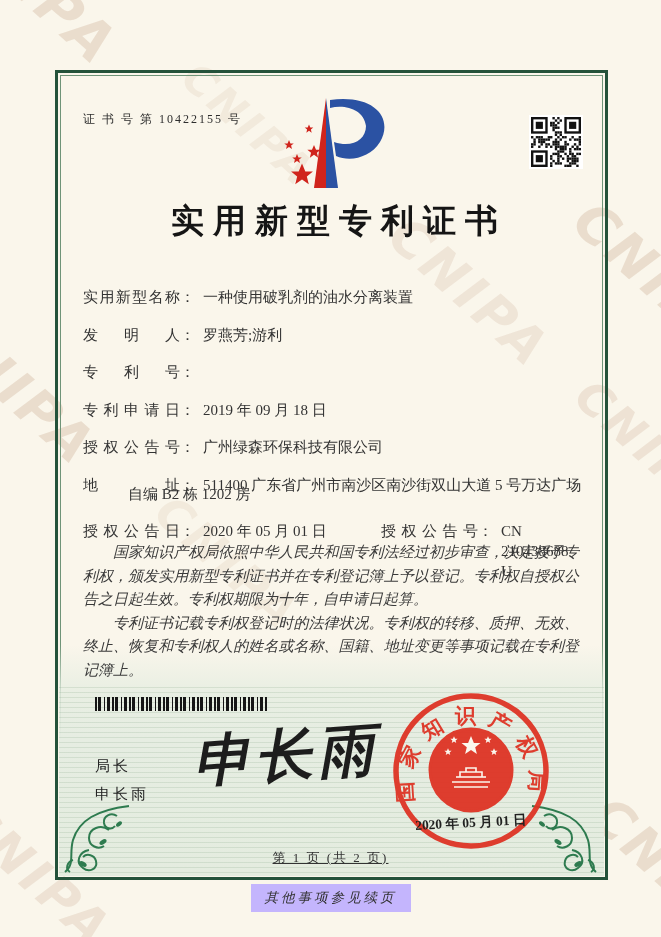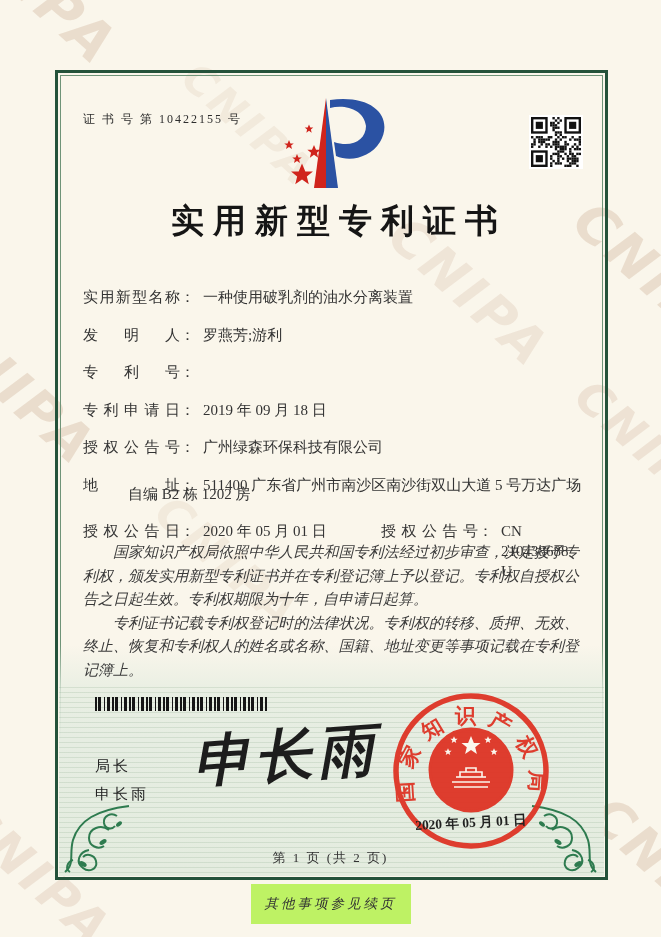--- a/index.html
+++ b/index.html
@@ -52,23 +52,23 @@
   
   .barcode{position:absolute;left:95px;top:697px;width:172px;height:14px;
      background:repeating-linear-gradient(90deg,#161616 0 2px,transparent 2px 3px,
        #161616 3px 6px,transparent 6px 9px,#161616 9px 10px,transparent 10px 12px,
        #161616 12px 15px,transparent 15px 17px);}
   .director{position:absolute;left:95px;top:752px;font-size:15px;color:#232323;
       font-family:"Liberation Sans","DejaVu Sans",sans-serif;letter-spacing:3px;line-height:28px;}
   .signature{position:absolute;left:193px;top:718px;font-size:57px;font-weight:bold;
       font-style:italic;letter-spacing:5px;color:#1d1d1d;transform:rotate(-4deg);}
   .seal{position:absolute;left:390px;top:690px;opacity:.95;}
-  .page-info{position:absolute;left:0;right:0;top:849px;text-align:center;font-size:13px;color:#333;letter-spacing:2px;}
+  .page-info{position:absolute;left:0;right:0;top:849px;text-align:center;font-size:13px;color:#333;letter-spacing:2px;text-decoration:underline;}
   .cont-note{position:absolute;left:0;right:0;top:884px;text-align:center;}
-  .cont-note span{display:inline-block;background:#bef264;padding:11px 14px;font-size:13.5px;
+  .cont-note span{display:inline-block;background:#c4b5fd;padding:5px 14px;font-size:13.5px;
       color:#333;letter-spacing:3px;font-style:italic;}
 </style>
 </head>
 <body>
 
 <div class="page">
 
   <div class="wm" style="left:-72px;top:-48px;font-size:56px;">CNIPA</div>
   <div class="wm" style="left:168px;top:100px;font-size:42px;color:rgba(216,190,168,0.22);">CNIPA</div>
   <div class="wm" style="left:372px;top:262px;font-size:52px;color:rgba(216,190,168,0.30);">CNIPA</div>

